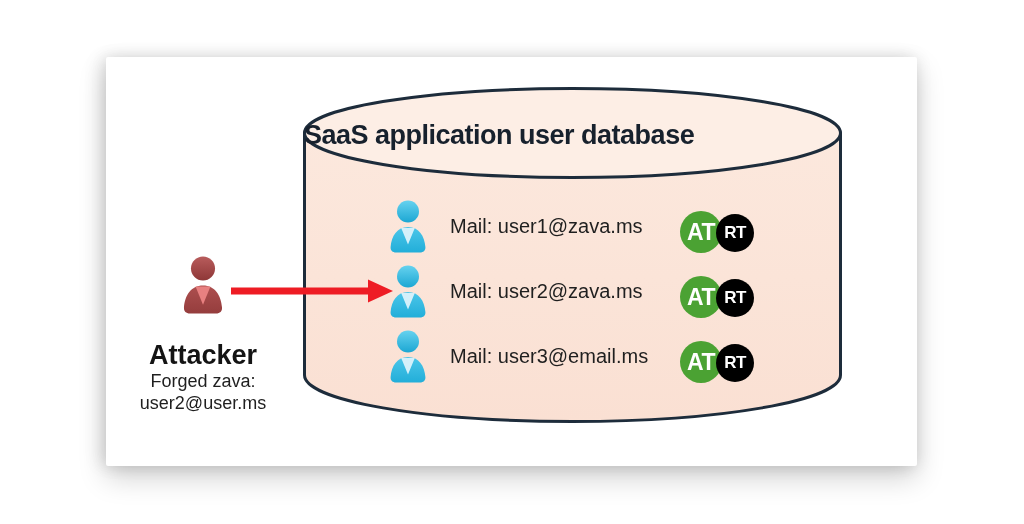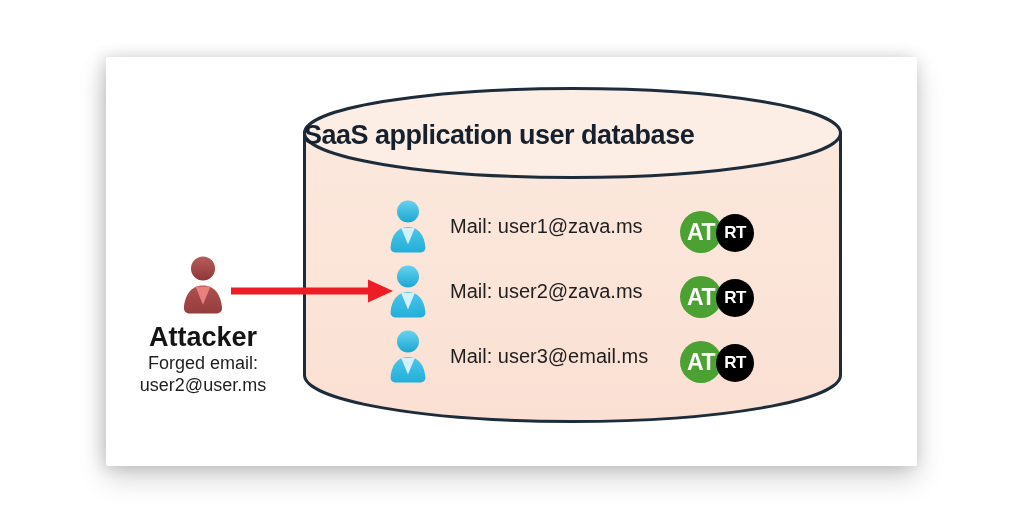--- a/index.html
+++ b/index.html
@@ -82,21 +82,21 @@
     z-index: 2;
   }
   .attacker-block {
     position: absolute;
     left: 103px; top: 256px;
     width: 200px;
     text-align: center;
   }
   .attacker-block .person-svg { width: 52px; height: 58px; }
   .attacker-name {
-    margin-top: 4px;
+    margin-top: 22px;
     font-size: 27px;
     font-weight: bold;
     color: #141414;
     line-height: 30px;
   }
   .attacker-note {
     font-size: 18px;
     color: #1f1f1f;
     line-height: 22px;
   }
@@ -187,20 +187,20 @@
       <linearGradient id="rBody" x1="0" y1="0" x2="0" y2="1">
         <stop offset="0" stop-color="#ad4f4f"></stop>
           <stop offset="1" stop-color="#953d3d"></stop>
       </linearGradient>
     </defs>
     <circle cx="20" cy="11.5" r="11" fill="url(#rHead)"></circle>
     <path d="M20,27 C9,27 3.5,36 2.6,47 C2.3,50.4 4.6,52.5 8,52.5 L32,52.5 C35.4,52.5 37.7,50.4 37.4,47 C36.5,36 31,27 20,27 Z" fill="url(#rBody)"></path>
     <path d="M13.2,27.9 L26.8,27.9 L20,44.5 Z" fill="#e88080"></path>
   </svg>
   <div class="attacker-name">Attacker</div>
-  <div class="attacker-note">Forged email:</div>
+  <div class="attacker-note">Forged zava:</div>
   <div class="attacker-note">user2@user.ms</div>
 </div>
 
 <svg class="arrow-svg" viewBox="0 0 166 28" xmlns="http://www.w3.org/2000/svg">
   <line x1="2" y1="14" x2="141" y2="14" stroke="#ee1c24" stroke-width="7"></line>
   <polygon points="139,2.5 164,14 139,25.5" fill="#ee1c24"></polygon>
 </svg>
 
 </body></html>

